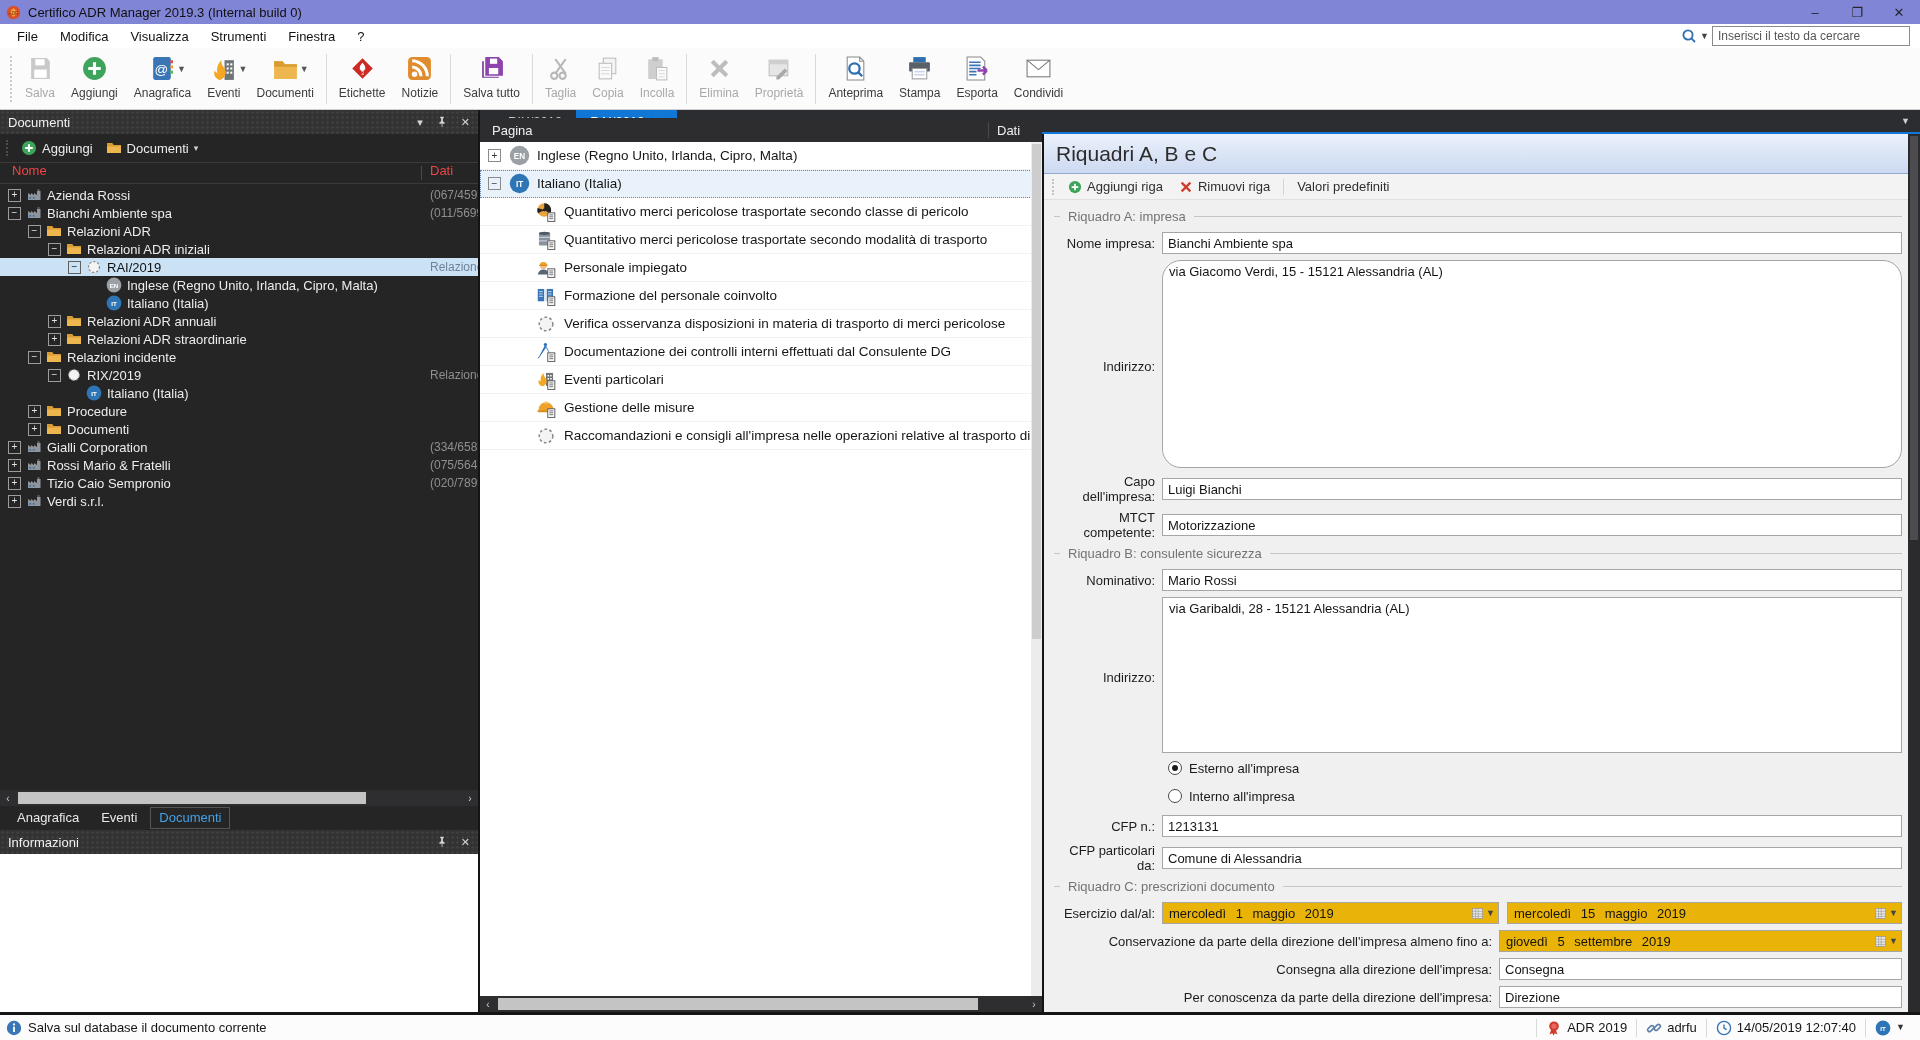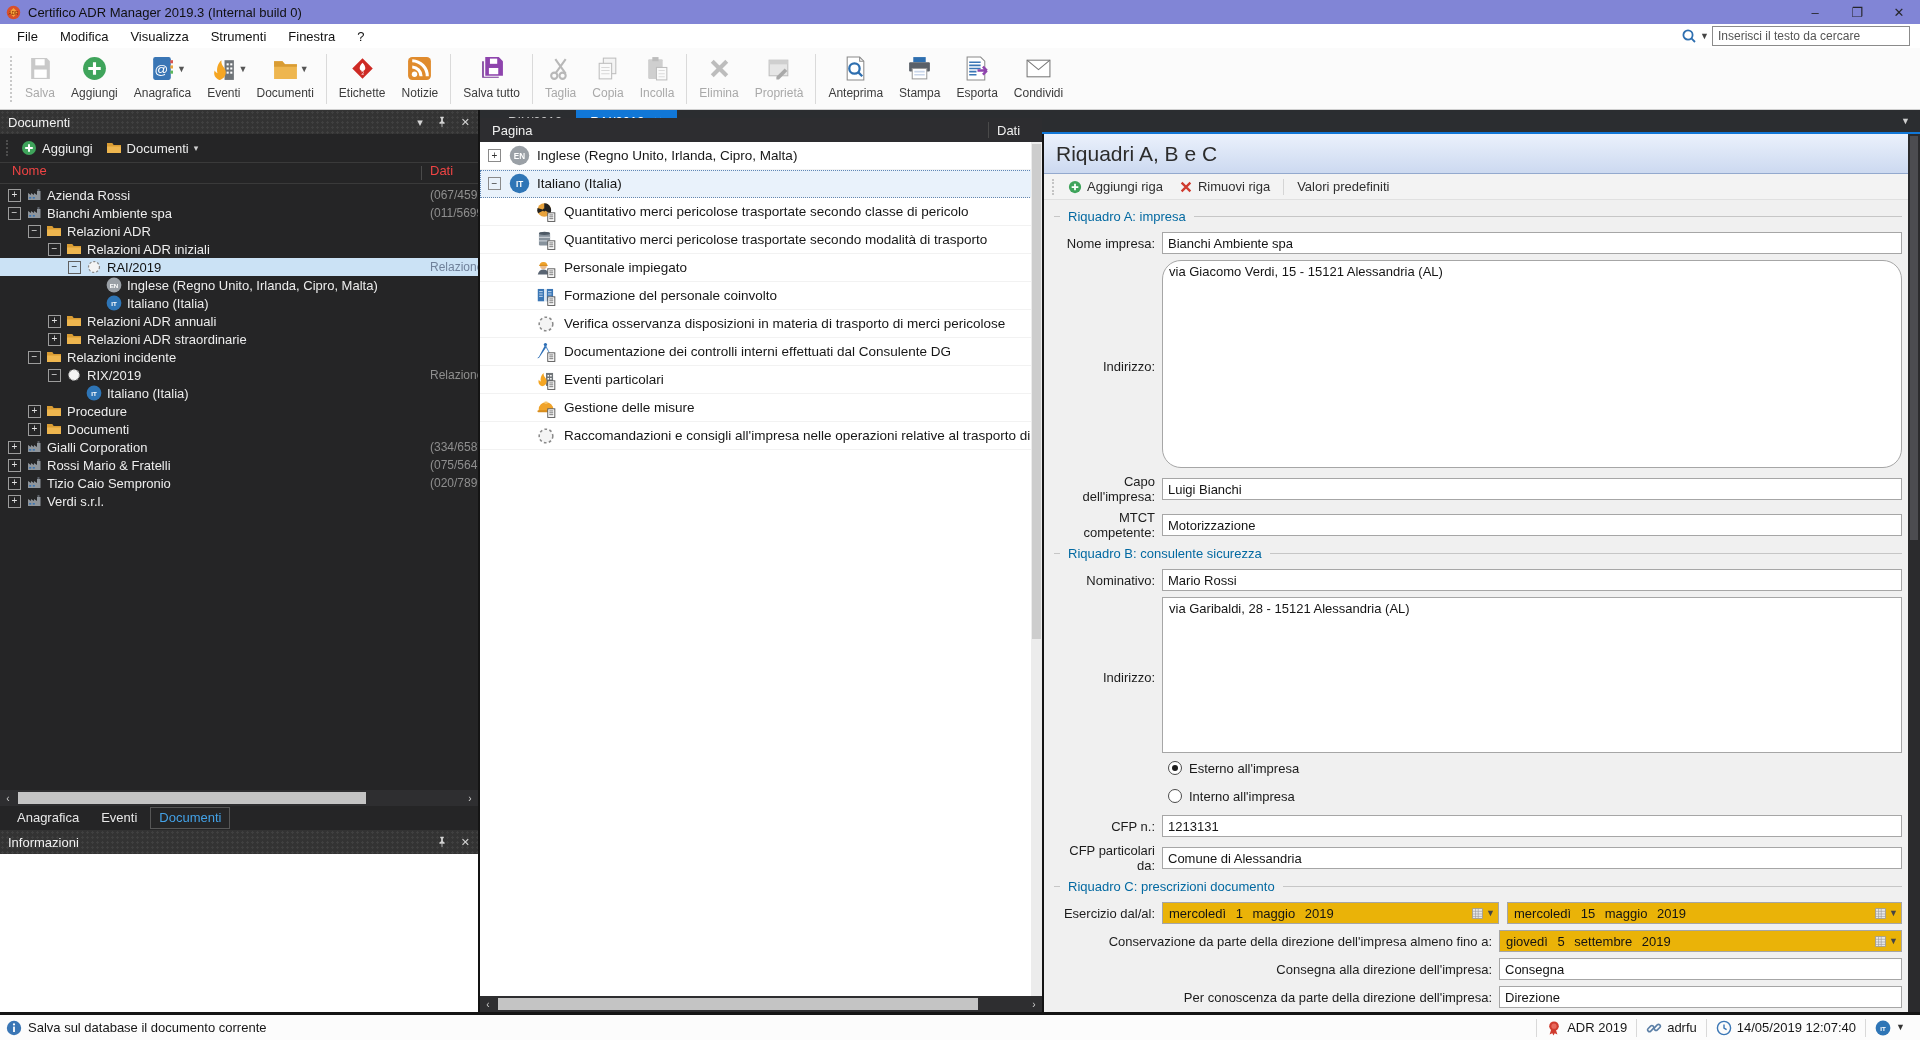--- a/index.html
+++ b/index.html
@@ -96,21 +96,21 @@
 
 .right-panel{position:absolute;left:1044px;top:24px;right:0;bottom:0;background:#f0f0f0;display:flex;flex-direction:column}
 .rp-header{height:40px;flex:none;background:linear-gradient(#ebf1fc,#ccd9f0);border-bottom:1px solid #93a9ce;display:flex;align-items:center;padding-left:12px;font-size:21px;color:#2c2c2c}
 .rp-toolbar{height:26px;flex:none;display:flex;align-items:center;gap:4px;padding-left:8px;font-size:13px;color:#2f2f2f;background:#f3f3f3;border-bottom:1px solid #e0e0e0}
 .rp-toolbar::before{content:"";border-left:2px dotted #c4c4c4;height:16px;margin-right:4px}
 .rp-tbtn{display:flex;align-items:center;gap:5px;padding:2px 6px}
 .rp-sep{width:1px;height:16px;background:#d5d5d5;margin:0 3px}
 .rp-body{flex:1;padding:6px 18px 0 10px;overflow:hidden}
 .rp-scroll{position:absolute;right:0;top:0;bottom:0;width:12px;background:#2b2b2d}
 .rp-scroll .vthumb{position:absolute;left:2px;right:2px;top:2px;height:46%;background:#4c4c50}
-.fgroup{display:flex;align-items:center;gap:8px;margin:3px 0 8px;font-size:13px;color:#0369a1;white-space:nowrap}
+.fgroup{display:flex;align-items:center;gap:8px;margin:3px 0 8px;font-size:13px;color:#737373;white-space:nowrap}
 .fgroup::before{content:"";width:6px;height:1px;background:#c6c6c6}
 .fgroup::after{content:"";flex:1;height:1px;background:#c6c6c6}
 .frow{display:flex;align-items:center;margin-bottom:6px}
 .frow.top{align-items:center}
 .flabel{width:108px;flex:none;text-align:right;padding-right:7px;font-size:13px;color:#1c1c1c}
 .frow.top .flabel{padding-top:4px}
 .flabel2{flex:1;text-align:right;padding-right:7px;font-size:13px;color:#1c1c1c;white-space:nowrap}
 .tinput{flex:1;height:22px;border:1px solid #a6a6a6;background:#fff;font-size:13px;font-family:inherit;padding:0 5px;color:#141414;min-width:0}
 .tarea{flex:1;border:1px solid #a6a6a6;background:#fff;font-size:13px;font-family:inherit;padding:3px 6px;color:#141414;resize:none}
 .radio-row{display:flex;align-items:center;gap:7px;margin:0 0 10px 114px;height:18px;font-size:13px}

